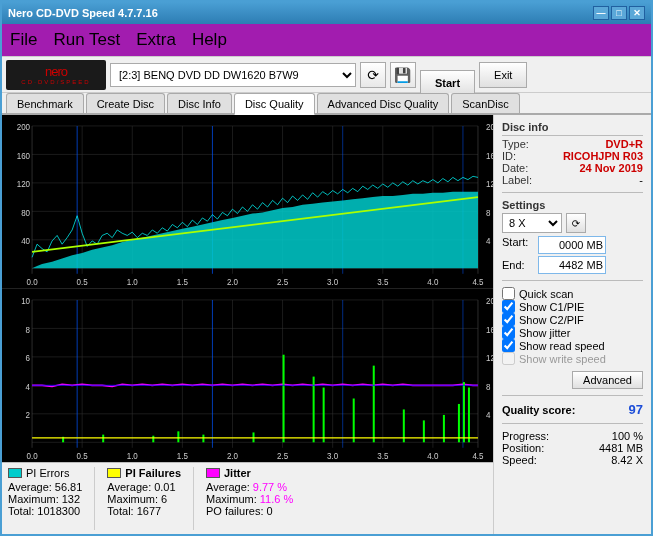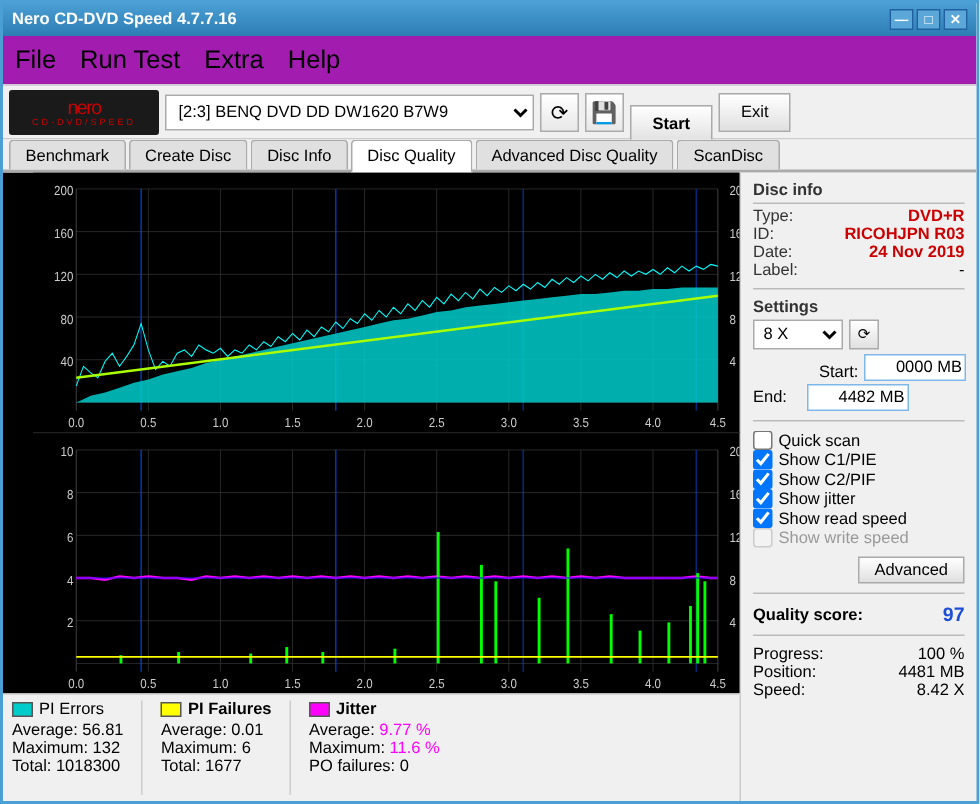--- a/index.html
+++ b/index.html
@@ -270,21 +270,20 @@
       background: #000;
       display: flex;
       flex-direction: column;
       gap: 0;
     }
 
     .chart-panel {
       flex: 1;
       position: relative;
       background: #000010;
-      margin-left: 20px;
     }
 
     #bottom-bar {
       background: #f0f0f0;
       height: 72px;
       border-top: 1px solid #bbb;
       display: flex;
       padding: 4px 6px;
       gap: 0;
     }
@@ -562,21 +561,21 @@
         <div class="divider"></div>
 
         <div>
           <div class="panel-section-title">Settings</div>
           <div style="display:flex; align-items:center; gap:4px; margin-top:2px;">
             <select class="speed-select">
               <option>8 X</option>
             </select>
             <div style="width:20px; height:20px; border:1px solid #aaa; background:linear-gradient(to bottom,#fff,#e0e0e0); display:flex; align-items:center; justify-content:center; cursor:pointer; font-size:10px;">⟳</div>
           </div>
-          <div style="display:flex; align-items:flex-end; gap:4px; margin-top:3px;margin-left:44px;">
+          <div style="display:flex; align-items:flex-start; gap:4px; margin-top:3px;">
             <span style="width:32px;">Start:</span>
             <input type="text" class="input-field" value="0000 MB" style="height: 18px; font-size: 11px; padding: 0px 2px; border: 1px solid rgb(126, 184, 234); background: white; width: 68px; text-align: right;">
           </div>
           <div style="display:flex; align-items:center; gap:4px; margin-top:2px;">
             <span style="width:32px;">End:</span>
             <input type="text" class="input-field" value="4482 MB" style="height: 18px; font-size: 11px; padding: 0px 2px; border: 1px solid rgb(126, 184, 234); background: white; width: 68px; text-align: right;">
           </div>
         </div>
 
         <div class="divider"></div>

